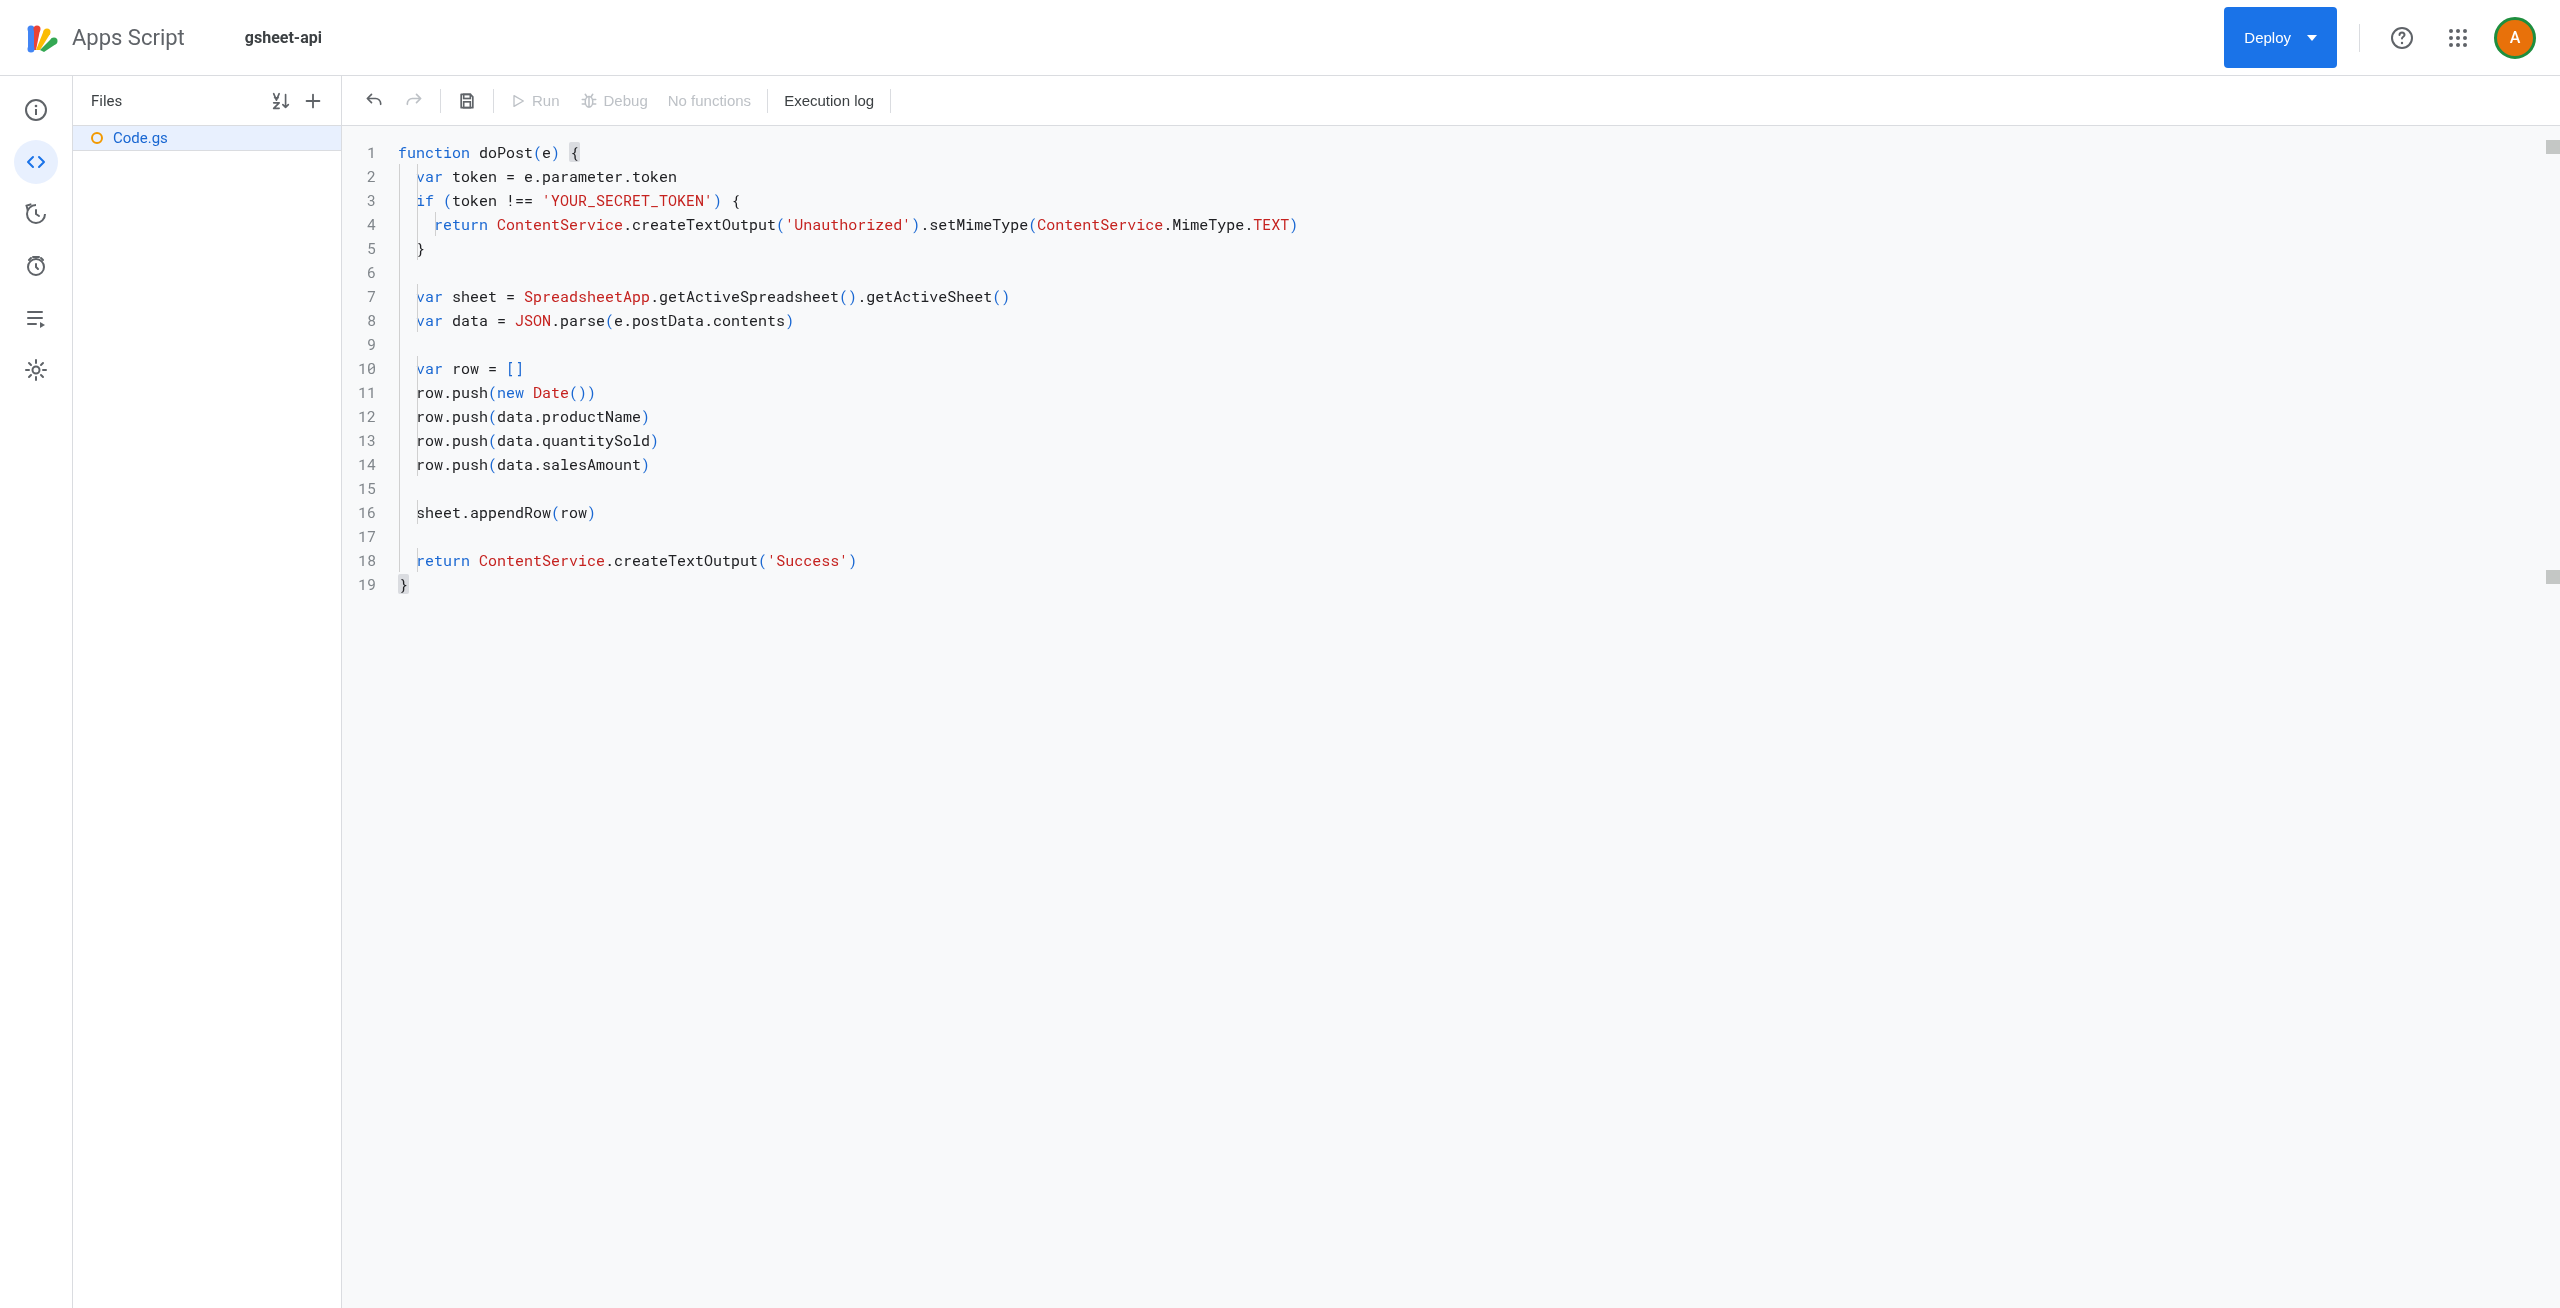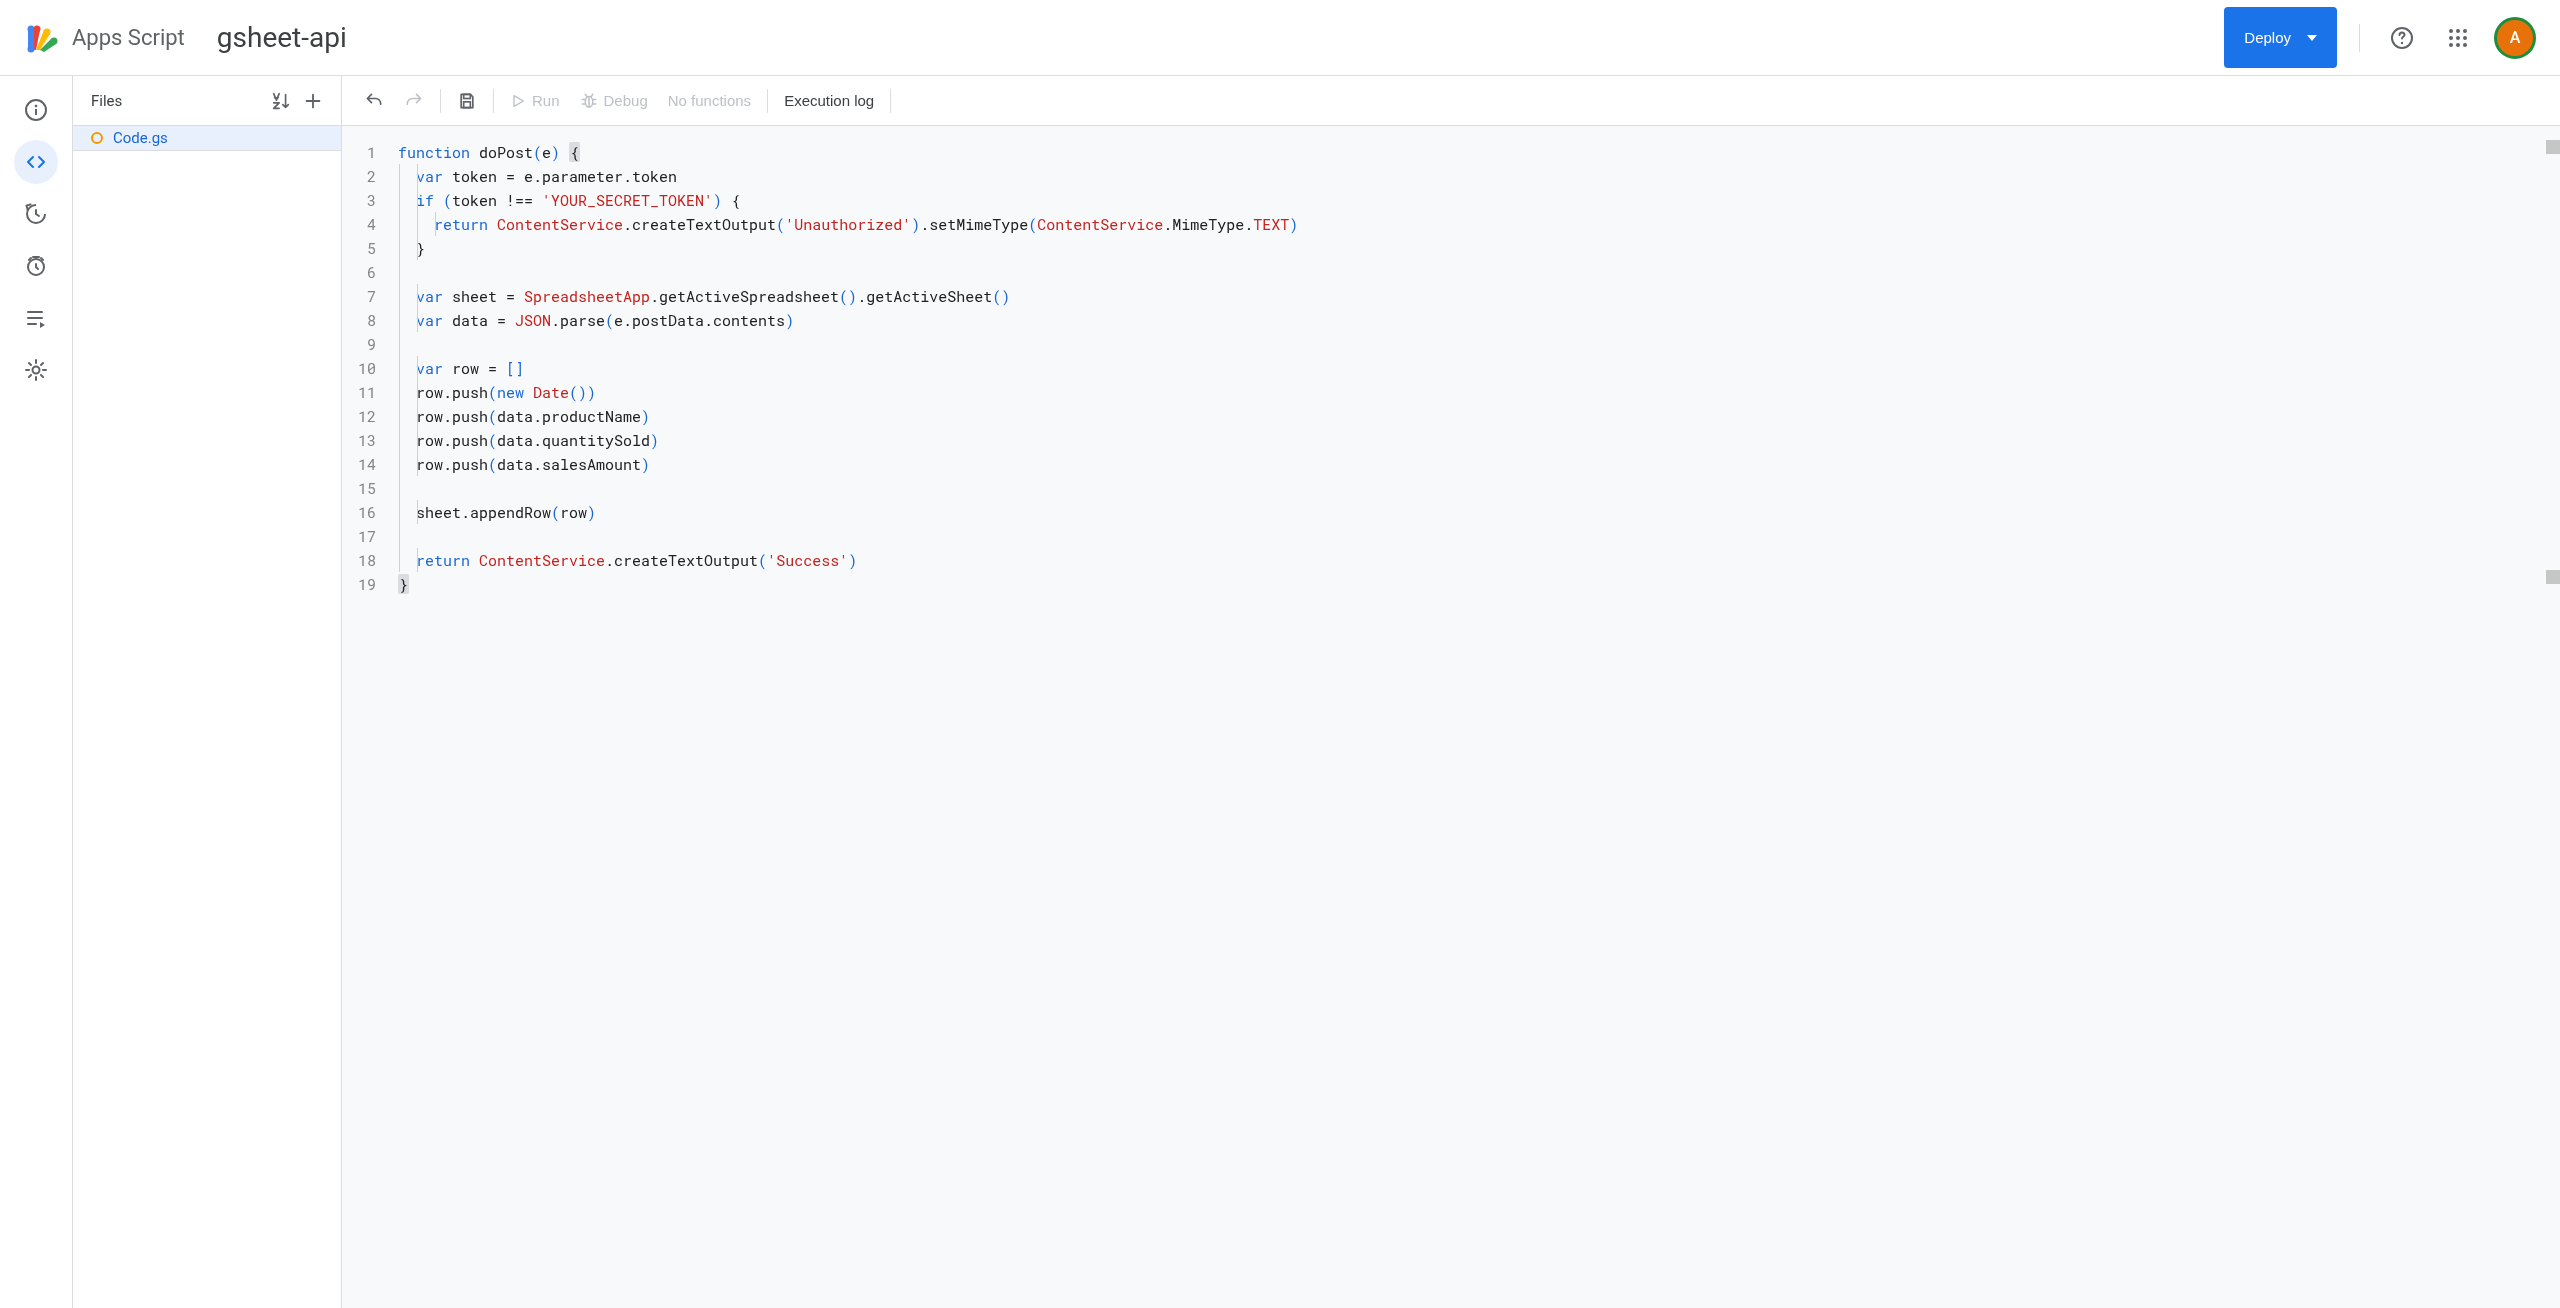--- a/index.html
+++ b/index.html
@@ -8,21 +8,21 @@
     .header {
       display: flex;
       align-items: center;
       height: 76px;
       padding: 0 24px 0 20px;
       border-bottom: 1px solid #dadce0;
     }
     .header-left { display: flex; align-items: center; gap: 12px; }
     .logo-icon { width: 40px; height: 40px; display: flex; align-items: center; justify-content: center; }
     .app-title { font-size: 22px; color: #5f6368; font-weight: 400; letter-spacing: 0; }
-    .project-name { font-size: 28px; color: #3c4043; margin-left: 20px; font-weight: 400; }
+    .project-name { font-size: 16px; color: #3c4043; margin-left: 48px; font-weight: 700; }
     .header-right { margin-left: auto; display: flex; align-items: center; gap: 16px; }
     .deploy-btn {
       background: #1a73e8;
       color: #fff;
       border: none;
       border-radius: 4px;
       padding: 22px 20px;
       font-size: 15px;
       font-weight: 500;
       cursor: pointer;

